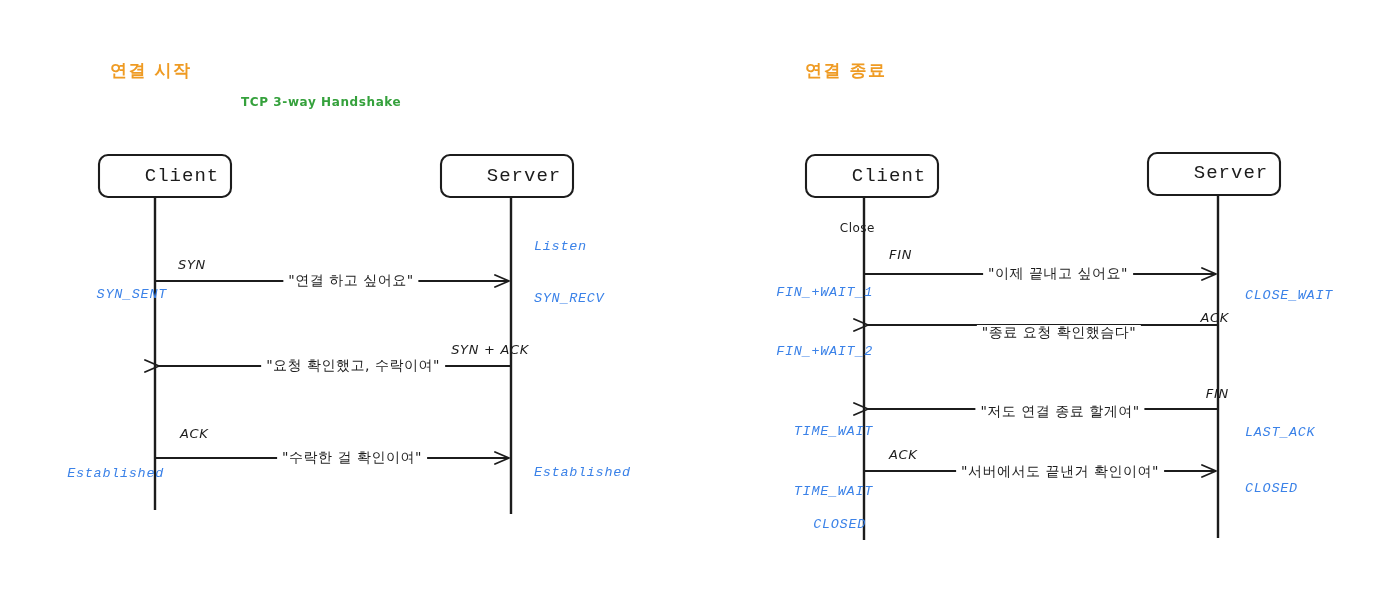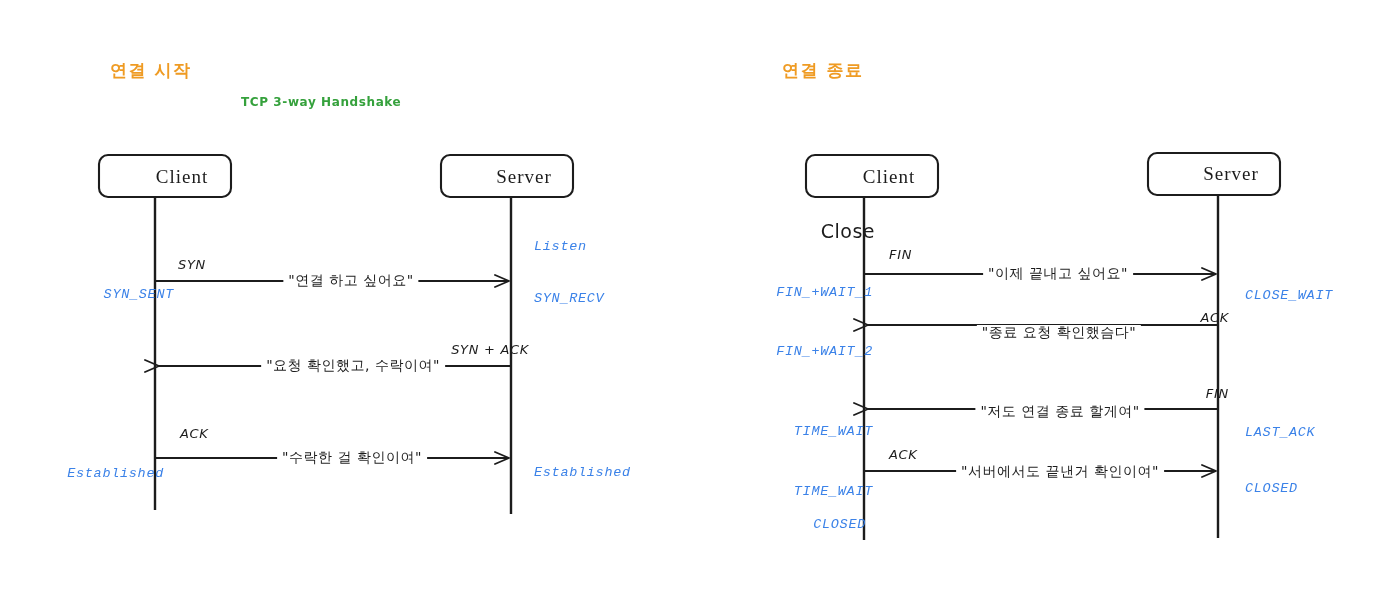--- a/index.html
+++ b/index.html
@@ -50,21 +50,21 @@
   .sub-title {
     color: #35a13c;
     font-family: "DejaVu Sans", sans-serif;
     font-weight: bold;
     font-size: 12px;
     letter-spacing: 0.6px;
   }
   
   .node-label {
     color: #1c1c1c;
-    font-family: Liberation Serif, serif;
+    font-family: Liberation Mono, monospace;
     font-size: 19px;
     letter-spacing: 1px;
   }
   
   .state {
     color: #3b82e8;
     font-family: Liberation Mono, monospace;
     font-style: italic;
     font-size: 13.5px;
     letter-spacing: 0.7px;
@@ -74,21 +74,21 @@
     color: #1c1c1c;
     font-family: "DejaVu Sans", sans-serif;
     font-style: italic;
     font-size: 13px;
     letter-spacing: 0.7px;
   }
   
   .event {
     color: #1c1c1c;
     font-family: "DejaVu Sans", sans-serif;
-    font-size: 19px;
+    font-size: 12px;
     letter-spacing: 0.5px;
   }
   
   .msg {
     color: #1c1c1c;
     font-family: "DejaVu Sans", sans-serif;
     font-size: 14px;
     letter-spacing: 0.5px;
     background: #ffffff;
     padding: 0 5px;
@@ -147,33 +147,33 @@
   <div class="lbl sub-title" style="left:224px; top:96px;">TCP 3-way Handshake</div>
 
   <div class="lbl node-label c" style="left:165px; top:167px;">Client</div>
   <div class="lbl node-label c" style="left:507px; top:167px;">Server</div>
 
   <div class="lbl state" style="left:517px; top:240px;">Listen</div>
 
   <div class="lbl flag" style="left:161px; top:258px;">SYN</div>
   <div class="lbl msg c" style="left:334px; top:273px;">"연결 하고 싶어요"</div>
 
-  <div class="lbl state r" style="left:157px; top:288px;">SYN_SENT</div>
+  <div class="lbl state r" style="left:150px; top:288px;">SYN_SENT</div>
   <div class="lbl state" style="left:517px; top:292px;">SYN_RECV</div>
 
   <div class="lbl flag r" style="left:512px; top:343px;">SYN + ACK</div>
   <div class="lbl msg c" style="left:336px; top:358px;">"요청 확인했고, 수락이여"</div>
 
   <div class="lbl flag" style="left:163px; top:427px;">ACK</div>
   <div class="lbl msg c" style="left:335px; top:450px;">"수락한 걸 확인이여"</div>
 
   <div class="lbl state r" style="left:147px; top:467px;">Established</div>
   <div class="lbl state" style="left:517px; top:466px;">Established</div>
 
-  <div class="lbl sec-title" style="left:765px; top:62px;">연결 종료</div>
+  <div class="lbl sec-title" style="left:788px; top:62px;">연결 종료</div>
 
   <div class="lbl node-label c" style="left:872px; top:167px;">Client</div>
   <div class="lbl node-label c" style="left:1214px; top:164px;">Server</div>
 
   <div class="lbl event r" style="left:858px; top:222px;">Close</div>
 
   <div class="lbl flag" style="left:872px; top:248px;">FIN</div>
   <div class="lbl msg c" style="left:1041px; top:266px;">"이제 끝내고 싶어요"</div>
 
   <div class="lbl state r" style="left:856px; top:286px;">FIN_+WAIT_1</div>

